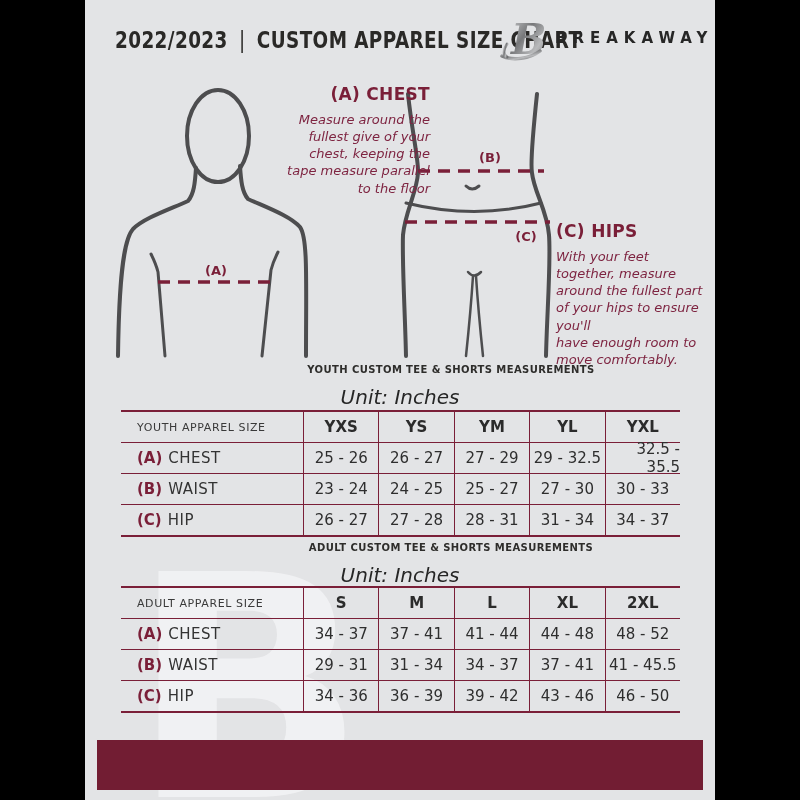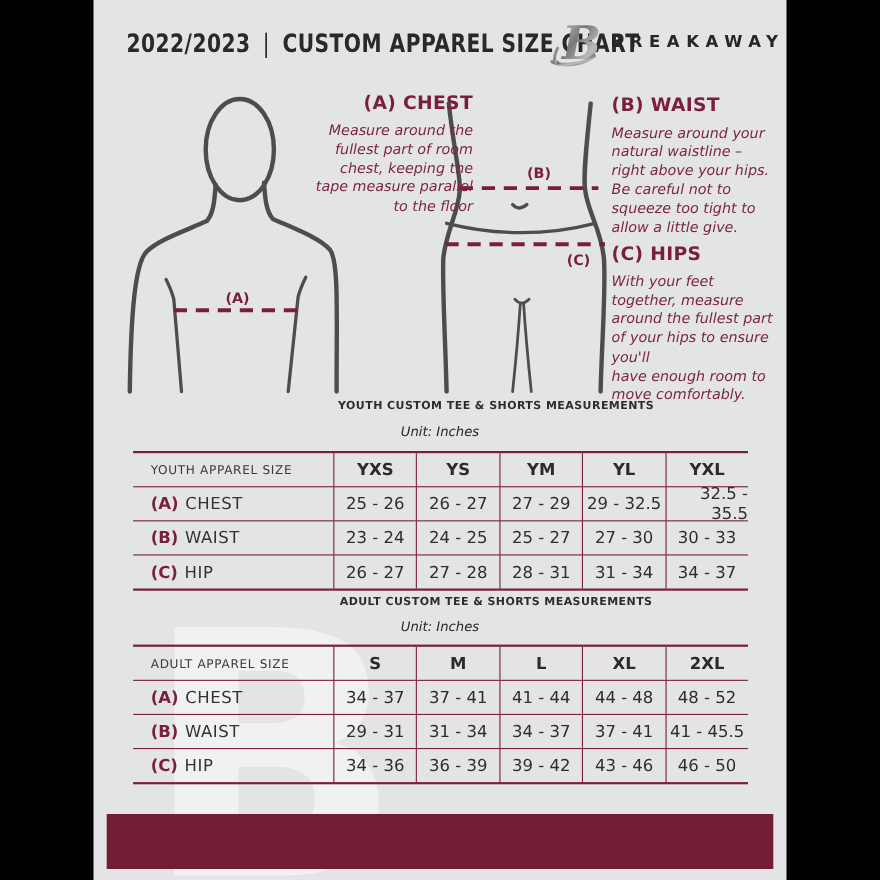--- a/index.html
+++ b/index.html
@@ -21,21 +21,21 @@
   
   .guide{position:absolute;z-index:1;}
   .guide-heading{font-size:17px;font-weight:bold;color:#7a1f38;letter-spacing:.3px;}
   .guide-body{margin-top:7px;font-size:13px;font-style:italic;color:#7e2441;
               line-height:1.32;white-space:pre-line;}
   .fig{position:absolute;z-index:1;}
 
   
   .section-title{position:absolute;left:0;width:732px;text-align:center;font-size:10px;
                  font-weight:bold;color:#2e2d2b;letter-spacing:.4px;z-index:1;}
-  .unit-line{position:absolute;left:0;width:630px;text-align:center;font-size:12px;
+  .unit-line{position:absolute;left:0;width:630px;text-align:center;font-size:20px;
              font-style:italic;color:#262626;z-index:1;}
 
   
   .size-table{position:absolute;left:36px;width:559px;display:grid;
               grid-template-columns:182px repeat(5,1fr);
               border-top:2px solid #7a1f38;border-bottom:2px solid #7a1f38;z-index:1;}
   .cell{height:30px;display:flex;align-items:center;justify-content:center;
         font-size:15px;color:#2e2e2e;}
   .cell.val{border-left:1.5px solid #7a1f38;text-align:right;}
   .cell.rt{border-top:1.5px solid #7a1f38;}
@@ -100,33 +100,24 @@
       </g>
       <path d="M25,79 L151,79" stroke="#7a1f38" stroke-width="3.5" stroke-dasharray="12 8" fill="none"></path>
       <text x="97" y="70" text-anchor="middle" font-size="13" font-weight="bold" fill="#7a1f38">(B)</text>
       <path d="M12,130 L157,130" stroke="#7a1f38" stroke-width="3.5" stroke-dasharray="12 8" fill="none"></path>
       <text x="133" y="149" text-anchor="middle" font-size="13" font-weight="bold" fill="#7a1f38">(C)</text>
     </svg>
 
     <div class="guide" style="left:175px;top:84px;width:170px;text-align:right;">
       <div class="guide-heading">(A) CHEST</div>
       <div class="guide-body">Measure around the
-fullest part of room
+fullest give of your
 chest, keeping the
 tape measure parallel
 to the floor</div>
-    </div>
-    <div class="guide" style="left:471px;top:86px;width:152px;">
-      <div class="guide-heading">(B) WAIST</div>
-      <div class="guide-body">Measure around your
-natural waistline –
-right above your hips.
-Be careful not to
-squeeze too tight to
-allow a little give.</div>
     </div>
     <div class="guide" style="left:471px;top:221px;width:158px;">
       <div class="guide-heading">(C) HIPS</div>
       <div class="guide-body">With your feet
 together, measure
 around the fullest part
 of your hips to ensure
 you'll
 have enough room to
 move comfortably.</div>

